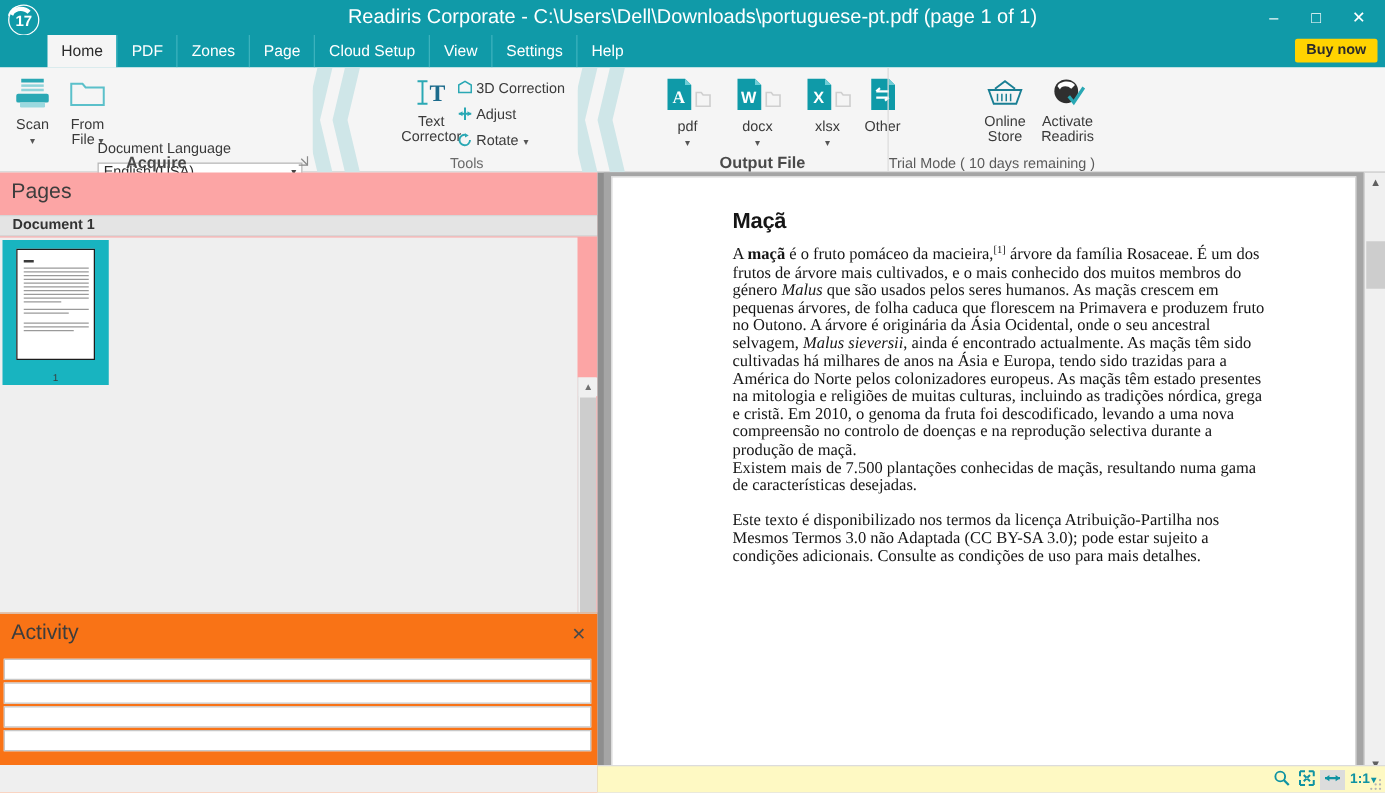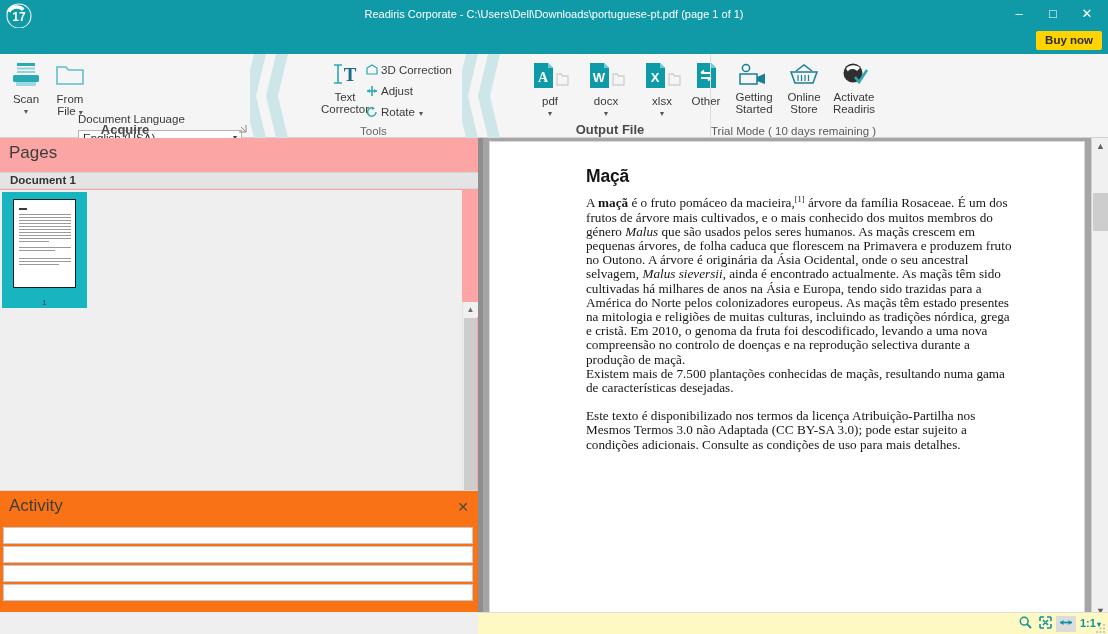--- a/index.html
+++ b/index.html
@@ -19,21 +19,21 @@
   .titlebar {
     position: absolute; left: 0; top: 0;
     width: 1108px; height: 28px;
     background: #109aa8;
   }
   .title-text {
     position: absolute; left: 0; top: 0;
     width: 1108px; line-height: 28px;
     text-align: center;
     color: #ffffff;
-    font-size: 11px;
+    font-size: 16px;
   }
   .win-btn {
     position: absolute; top: 0;
     width: 34px; height: 28px;
     color: #ffffff;
     font-size: 13px;
     line-height: 28px;
     text-align: center;
     cursor: default;
   }
@@ -407,20 +407,30 @@
     <svg width="28" height="28" viewBox="0 0 28 28">
       <circle cx="14" cy="14" r="12.5" fill="#ffffff"></circle>
       <path d="M3 10 C6 2, 16 2, 19 7" stroke="#ffffff" stroke-width="3" fill="none" stroke-linecap="round"></path>
       <circle cx="14" cy="14" r="11.5" fill="#109aa8"></circle>
       <path d="M2.5 9 C5 2.5, 15 1.5, 19.5 6.5 L17 9 C13.5 5.5, 7 6.5, 5.5 10.5 Z" fill="#ffffff"></path>
       <text x="14" y="19" font-family="Liberation Sans, sans-serif" font-size="12" font-weight="bold" fill="#ffffff" text-anchor="middle">17</text>
     </svg>
   </div>
 
   <div class="tabstrip">
+    <div class="tabs-inner">
+      <div class="tab active">Home</div>
+      <div class="tab">PDF</div>
+      <div class="tab">Zones</div>
+      <div class="tab">Page</div>
+      <div class="tab">Cloud Setup</div>
+      <div class="tab">View</div>
+      <div class="tab">Settings</div>
+      <div class="tab">Help</div>
+    </div>
     <div class="buynow">Buy now</div>
   </div>
 
   <div class="ribbon">
 
     <div class="ribbon-group" style="left:0; width:250px;">
 
       <div class="bigbtn" style="left:6px; top:8px; width:40px;">
         <span class="ico">
           <svg width="30" height="26" viewBox="0 0 30 26">
@@ -571,31 +581,20 @@
           </svg>
         </span>
         <span>Other</span>
       </div>
 
       <div class="group-label bold" style="left:0; width:196px;">Output File</div>
     </div>
 
     <div class="ribbon-group" style="left:710px; width:170px; border-left:1px solid #dcdcdc;">
 
-      <div class="bigbtn" style="left:16px; top:8px; width:54px;">
-        <span class="ico">
-          <svg width="34" height="24" viewBox="0 0 34 24">
-            <circle cx="9" cy="6" r="3.6" fill="none" stroke="#1a7f94" stroke-width="1.5"></circle>
-            <path d="M3 12 L20 12 L20 22 L3 22 Z" fill="none" stroke="#1a7f94" stroke-width="1.5"></path>
-            <path d="M20 15 L28 11.5 L28 22 L20 19 Z" fill="#1a7f94"></path>
-          </svg>
-        </span>
-        <span>Getting</span><br>
-        <span>Started</span>
-      </div>
 
       <div class="bigbtn" style="left:66px; top:8px; width:54px;">
         <span class="ico">
           <svg width="34" height="24" viewBox="0 0 34 24">
             <path d="M9 9 L17 3 L25 9" fill="none" stroke="#1a7f94" stroke-width="1.5"></path>
             <path d="M4 10 L30 10 L26 21 L8 21 Z" fill="none" stroke="#1a7f94" stroke-width="1.5"></path>
             <path d="M11 13 L11 19 M14.5 13 L14.5 19 M18 13 L18 19 M21.5 13 L21.5 19" stroke="#1a7f94" stroke-width="1.2"></path>
           </svg>
         </span>
         <span>Online</span><br>

